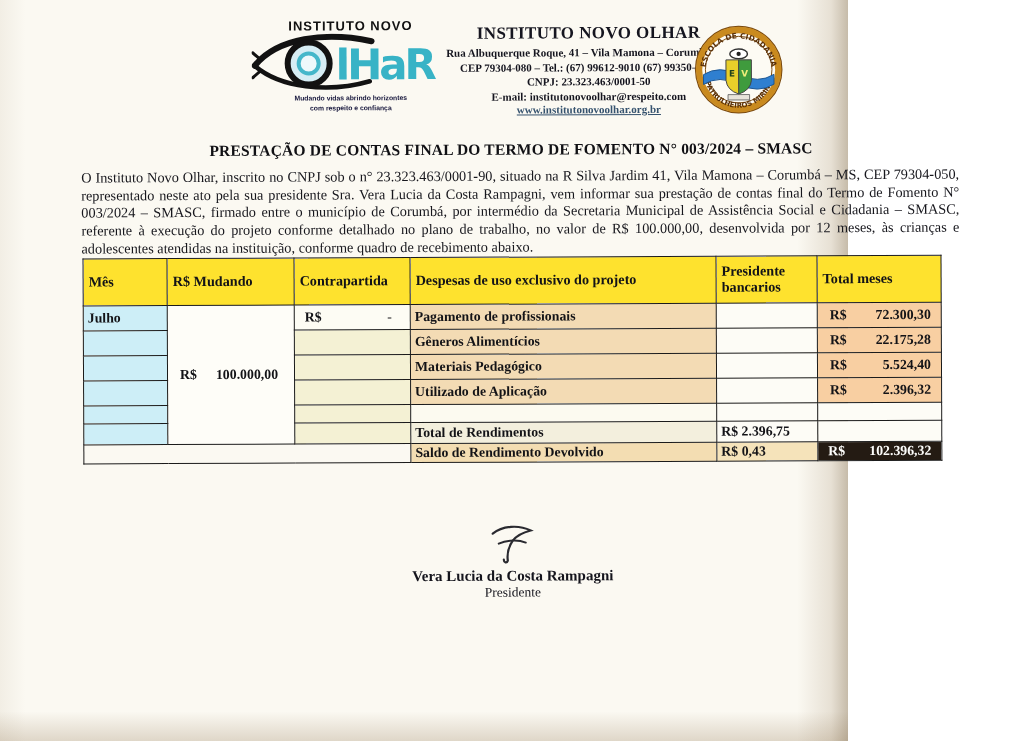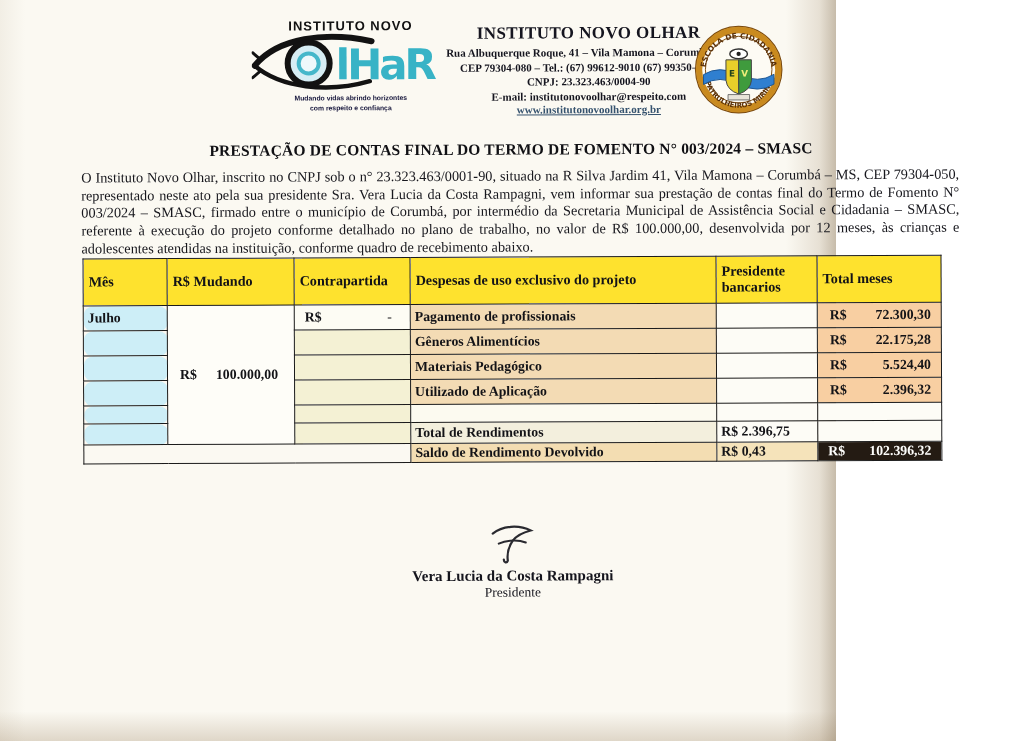--- a/index.html
+++ b/index.html
@@ -4,20 +4,21 @@
 <style>
   html,body{margin:0;padding:0;}
   body{width:1024px;height:741px;overflow:hidden;font-family:"Liberation Serif",serif;}
   .page{
     position:relative;width:836px;height:741px;
     background:
       linear-gradient(to right, rgba(0,0,0,0) 94%, rgba(150,125,92,0.20) 98%, rgba(125,102,70,0.42) 100%),
       linear-gradient(to bottom, rgba(0,0,0,0) 96%, rgba(150,125,92,0.28) 100%),
       linear-gradient(to left, rgba(0,0,0,0) 97%, rgba(160,140,110,0.10) 100%),
       #fbf9f2;
+    padding-left: 12px;
   }
   .doc{position:absolute;inset:0;transform:rotate(-0.25deg);}
 
   
   .logo-block{position:absolute;left:250px;top:18px;width:204px;text-align:center;}
   .logo-top{font-family:"Liberation Sans",sans-serif;font-weight:bold;font-size:13px;letter-spacing:1px;color:#111;}
   .logo-eye{display:block;margin:0 auto;}
   .tagline{font-family:"Liberation Sans",sans-serif;font-weight:bold;font-size:6.8px;color:#14143a;line-height:1.5;}
   .lh-center{position:absolute;left:438px;top:24px;width:304px;text-align:center;color:#15151f;}
   .org-name{font-size:17px;font-weight:bold;letter-spacing:.4px;margin-bottom:2px;}
@@ -34,21 +35,21 @@
   
   table.acct{position:absolute;left:83px;top:257px;width:858px;border-collapse:collapse;table-layout:fixed;
     font-size:13.8px;font-weight:bold;color:#131317;}
   table.acct th,table.acct td{border:1.5px solid #1b1b1b;padding:0 4px;overflow:hidden;white-space:nowrap;}
   table.acct thead th{background:#fee22e;height:46px;text-align:left;vertical-align:middle;font-size:14.2px;
     padding-left:5px;line-height:1.1;white-space:normal;}
   tr.rx{height:25px;}
   tr.r5{height:18px;}
   tr.r6{height:21px;}
   tr.r7{height:19px;}
-  td.mes{background:#cdeef7;padding-left:5px;border-radius:9px;}
+  td.mes{background:#cdeef7;padding-left:5px;}
   td.recebido{background:#fefdf8;vertical-align:middle;}
   td.recebido .pair,td.flexpair{display:flex;justify-content:space-between;align-items:center;}
   td.recebido .pair{padding:0 12px 0 8px;}
   td.contra1{background:#fdfcf4;}
   td.contra1 .pair{display:flex;justify-content:space-between;padding:0 14px 0 6px;}
   td.contra{background:#f4f1d4;}
   td.desp{background:#f3dbb4;padding-left:5px;}
   td.desp-blank{background:#fcfaf0;}
   td.desp-cream{background:#f3efdd;padding-left:5px;}
   td.desp-saldo{background:#f3ddb2;padding-left:5px;}
@@ -85,21 +86,21 @@
         <text x="84" y="46" font-family="DejaVu Sans, sans-serif" font-weight="bold" font-size="42" fill="#38b3c6" letter-spacing="-3">lHaR</text>
       </svg>
       <div class="tagline">Mudando vidas abrindo horizontes</div>
       <div class="tagline">com respeito e confiança</div>
     </div>
 
     <div class="lh-center">
       <div class="org-name">INSTITUTO NOVO OLHAR</div>
       <div class="lh-line">Rua Albuquerque Roque, 41 – Vila Mamona – Corumbá-MS</div>
       <div class="lh-line">CEP 79304-080 – Tel.: (67) 99612-9010 (67) 99350-2085</div>
-      <div class="lh-line">CNPJ: 23.323.463/0004-90</div>
+      <div class="lh-line">CNPJ: 23.323.463/0001-50</div>
       <div class="lh-line">E-mail: institutonovoolhar@respeito.com</div>
       <div class="lh-site">www.institutonovoolhar.org.br</div>
     </div>
 
     <svg class="badge" width="114" height="92" viewBox="0 0 100 94">
       <circle cx="50" cy="47" r="44" fill="#fdfbf4" stroke="#7a4a10" stroke-width="1.5"></circle>
       <circle cx="50" cy="47" r="40.5" fill="none" stroke="#c98a1f" stroke-width="6.5"></circle>
       <circle cx="50" cy="47" r="34" fill="#fdfbf4" stroke="#7a4a10" stroke-width="1"></circle>
       <defs>
         <path id="arc-top" d="M 16,49 A 34,34 0 0 1 84,49"></path>

